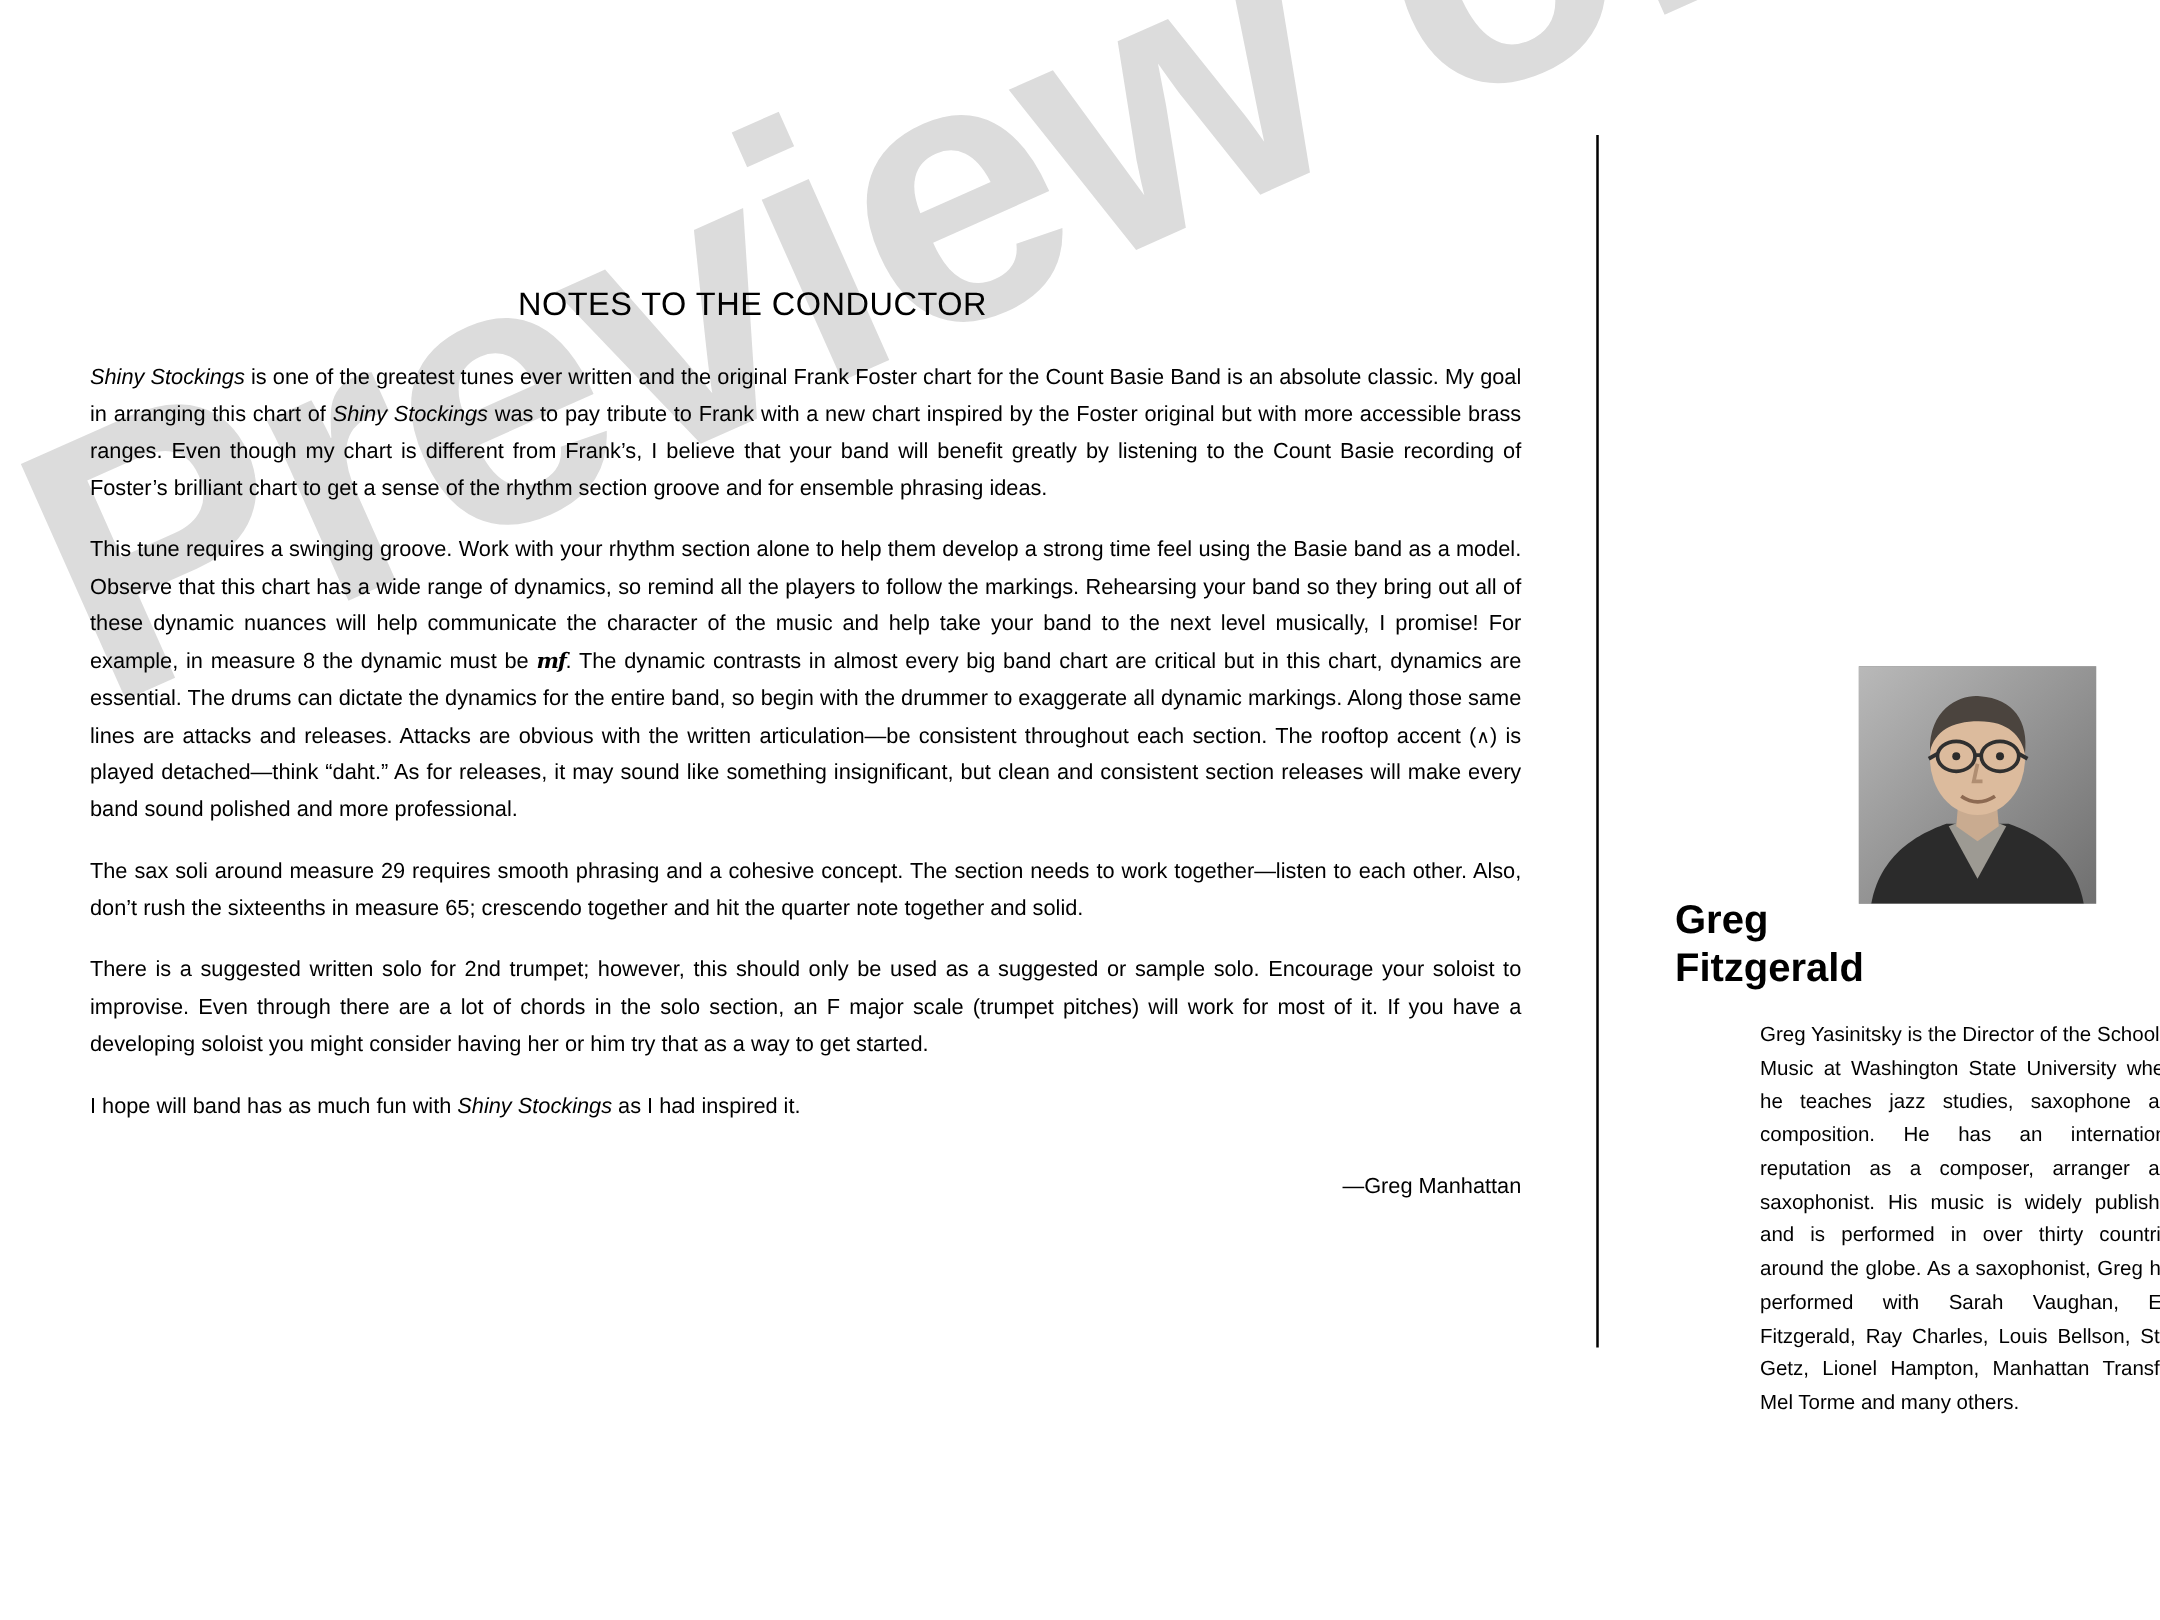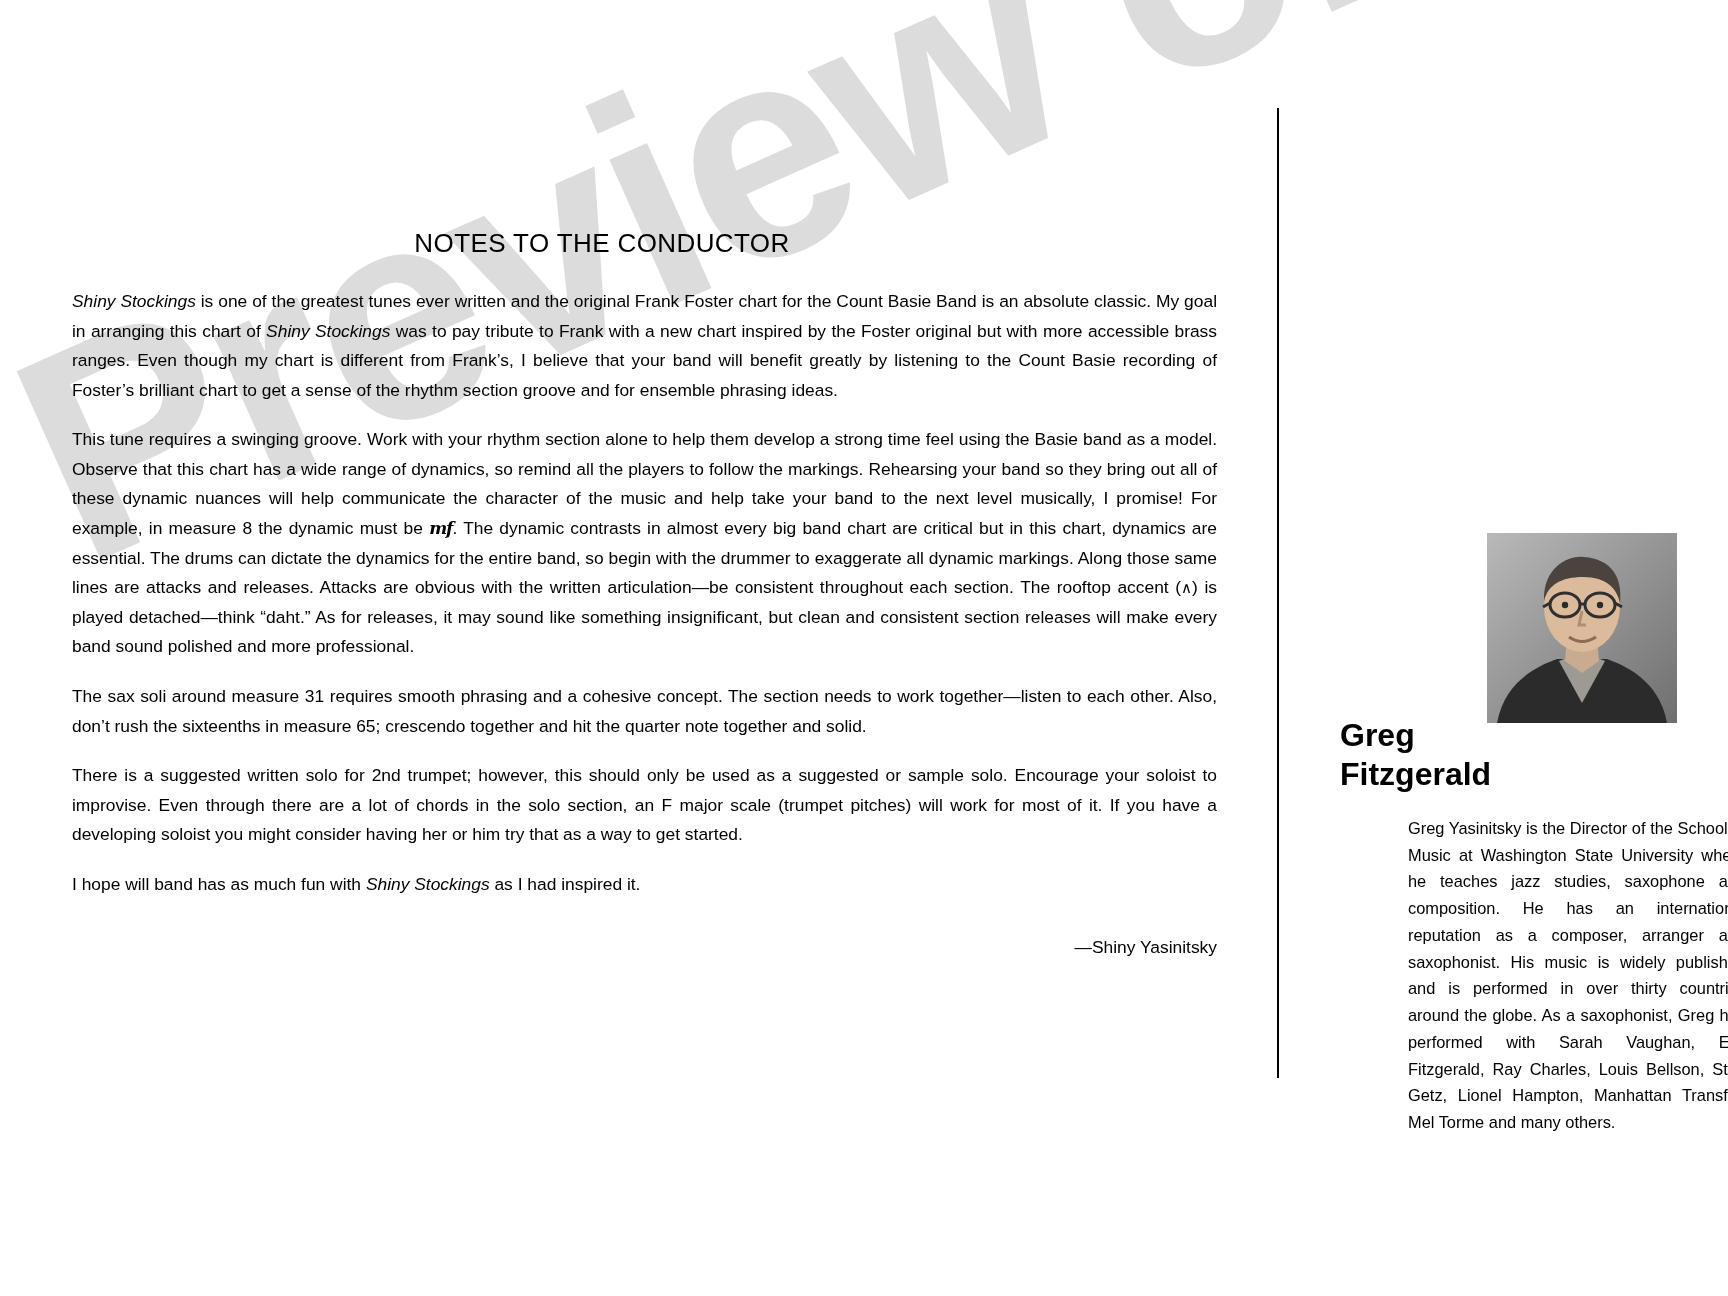--- a/index.html
+++ b/index.html
@@ -139,25 +139,25 @@
 
 <div id="page">
 
   <div id="divider"></div>
 
   <div id="main-column">
     <h1 id="page-title">NOTES TO THE CONDUCTOR</h1>
     <div id="paragraphs">
         <p class="body-par"><em>Shiny Stockings</em><span> is one of the greatest tunes ever written and the original Frank Foster chart for the Count Basie Band is an absolute classic. My goal in arranging this chart of </span><em>Shiny Stockings</em><span> was to pay tribute to Frank with a new chart inspired by the Foster original but with more accessible brass ranges. Even though my chart is different from Frank’s, I believe that your band will benefit greatly by listening to the Count Basie recording of Foster’s brilliant chart to get a sense of the rhythm section groove and for ensemble phrasing ideas.</span></p>
         <p class="body-par"><span>This tune requires a swinging groove. Work with your rhythm section alone to help them develop a strong time feel using the Basie band as a model. Observe that this chart has a wide range of dynamics, so remind all the players to follow the markings. Rehearsing your band so they bring out all of these dynamic nuances will help communicate the character of the music and help take your band to the next level musically, I promise! For example, in measure 8 the dynamic must be </span><span class="dyn-mf">mf</span><span>. The dynamic contrasts in almost every big band chart are critical but in this chart, dynamics are essential. The drums can dictate the dynamics for the entire band, so begin with the drummer to exaggerate all dynamic markings. Along those same lines are attacks and releases. Attacks are obvious with the written articulation—be consistent throughout each section. The rooftop accent (</span><span class="accent-mark">∧</span><span>) is played detached—think “daht.” As for releases, it may sound like something insignificant, but clean and consistent section releases will make every band sound polished and more professional.</span></p>
-        <p class="body-par"><span>The sax soli around measure 31 requires smooth phrasing and a cohesive concept. The section needs to work together—listen to each other. Also, don’t rush the sixteenths in measure 65; crescendo together and hit the quarter note together and solid.</span></p>
+        <p class="body-par"><span>The sax soli around measure 29 requires smooth phrasing and a cohesive concept. The section needs to work together—listen to each other. Also, don’t rush the sixteenths in measure 65; crescendo together and hit the quarter note together and solid.</span></p>
         <p class="body-par"><span>There is a suggested written solo for 2nd trumpet; however, this should only be used as a suggested or sample solo. Encourage your soloist to improvise. Even through there are a lot of chords in the solo section, an F major scale (trumpet pitches) will work for most of it. If you have a developing soloist you might consider having her or him try that as a way to get started.</span></p>
         <p class="body-par"><span>I hope will band has as much fun with </span><em>Shiny Stockings</em><span> as I had inspired it.</span></p>
       </div>
-    <div class="signature">—Shiny Yasinitsky</div>
+    <div class="signature">—Greg Manhattan</div>
   </div>
 
   <div id="author-photo">
     <svg width="190" height="190" viewBox="0 0 190 190">
       <defs>
         <linearGradient id="bg" x1="0" y1="0" x2="1" y2="1">
           <stop offset="0%" stop-color="#b9b9b9"></stop>
           <stop offset="100%" stop-color="#6f6f6f"></stop>
         </linearGradient>
       </defs>

